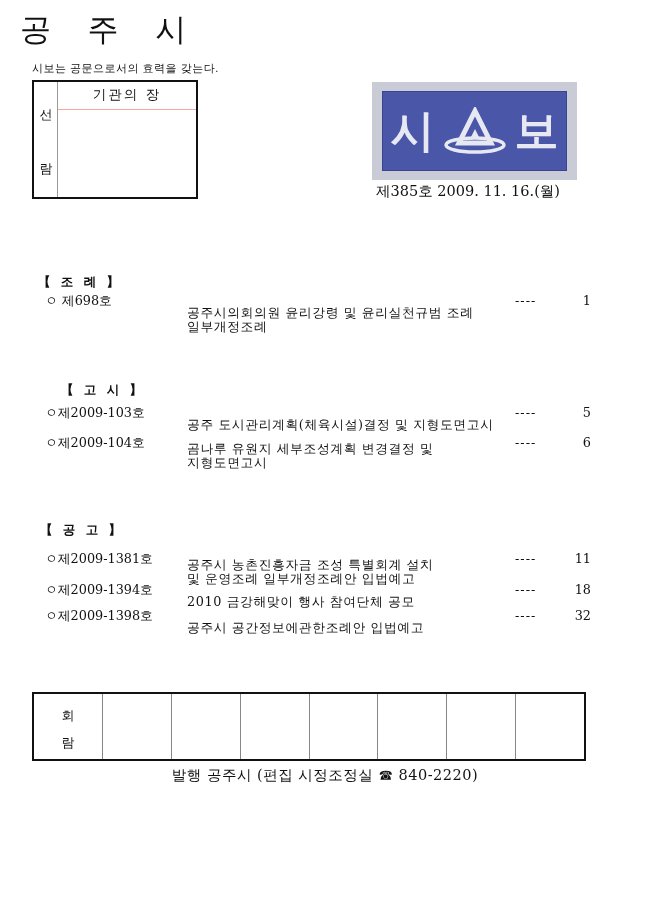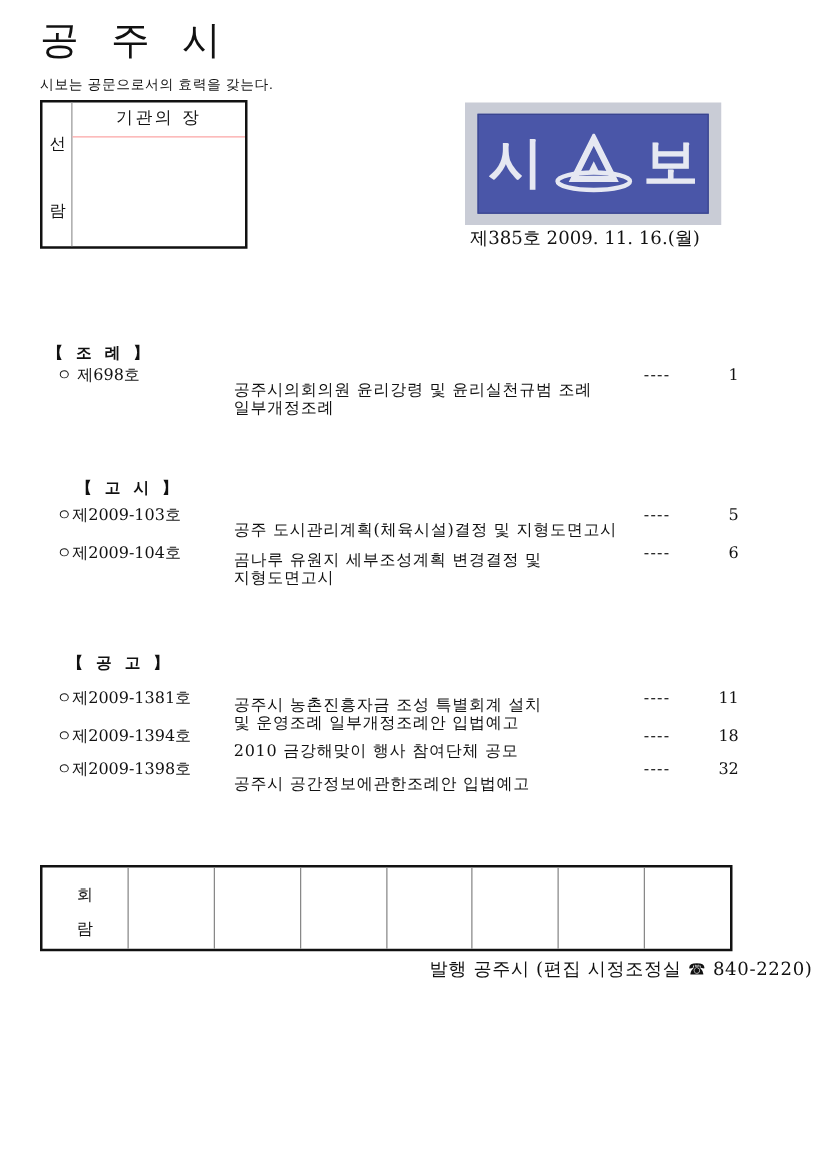--- a/index.html
+++ b/index.html
@@ -1,21 +1,21 @@
 <!DOCTYPE html>
 <html><head>
 <meta charset="utf-8">
 <style>
   html, body { margin: 0; padding: 0; background: #ffffff; }
   body { width: 650px; height: 920px; position: relative; overflow: hidden;
          font-family: "DejaVu Serif", "Liberation Serif", serif; color: #111; }
   .abs { position: absolute; }
 
-  .title { left: 32px; top: 10px; font-size: 31px; letter-spacing: 9px;
-           font-family: Liberation Serif, serif; font-weight: normal; line-height: 44px; }
+  .title { left: 20px; top: 10px; font-size: 31px; letter-spacing: 9px;
+           font-family: Liberation Mono, monospace; font-weight: normal; line-height: 44px; }
   .subtitle { left: 32px; top: 58px; font-size: 11px; letter-spacing: 0.5px; line-height: 20px;
               font-family: Liberation Sans, sans-serif; }
 
   .stamp { left: 32px; top: 80px; width: 166px; height: 119px; border: 2px solid #111; box-sizing: border-box; }
   .stamp .side { position: absolute; left: 0; top: 0; width: 24px; height: 100%; border-right: 1px solid #999; box-sizing: border-box; }
   .stamp .side span { position: absolute; left: 0; width: 24px; text-align: center; font-size: 13px; }
   .stamp .head { position: absolute; left: 24px; right: 0; top: 0; height: 27px; border-bottom: 1px solid #fca5a5;
                  text-align: center; font-size: 13.5px; line-height: 25px; letter-spacing: 2px; }
 
   .logo { left: 372px; top: 82px; width: 205px; height: 98px; background: #c9ccd6; box-sizing: border-box; padding: 9px 10px; }
@@ -28,21 +28,21 @@
   .row { position: absolute; left: 45px; width: 560px; font-size: 12.8px; line-height: 14px; }
   .row .num { position: absolute; left: 0; top: 0; white-space: nowrap; }
   .row .ttl { position: absolute; left: 118px; top: 12px; white-space: pre-line; letter-spacing: 0.6px; margin-left: 24px; }
   .row .dash { position: absolute; left: 470px; top: 0; white-space: nowrap; letter-spacing: 1px; }
   .row .page { position: absolute; right: 14px; top: 0; text-align: right; white-space: nowrap; }
 
   .circ { left: 32px; top: 692px; width: 554px; height: 69px; border: 2px solid #111; box-sizing: border-box; display: flex; }
   .circ .cell { flex: 1 1 0; border-left: 1px solid #888; box-sizing: border-box; }
   .circ .cell.first { border-left: none; position: relative; }
   .circ .cell.first span { position: absolute; left: 0; width: 100%; text-align: center; font-size: 13px; }
-  .footer { left: 0; width: 650px; top: 766px; text-align: right; font-size: 14.5px; letter-spacing: 0.5px; white-space: nowrap; }
+  .footer { left: 0; width: 650px; top: 766px; text-align: center; font-size: 14.5px; letter-spacing: 0.5px; white-space: nowrap; }
 </style>
 </head>
 <body>
 
 <div class="abs title">공 주 시</div>
 <div class="abs subtitle">시보는 공문으로서의 효력을 갖는다.</div>
 
 <div class="abs stamp">
   <div class="side">
     <span style="top:24px">선</span>
@@ -81,21 +81,21 @@
   <span class="page">5</span>
 </div>
 <div class="row" style="top:430px;">
   <span class="num" style="top:6px">ㅇ제2009-104호</span>
   <span class="ttl">곰나루 유원지 세부조성계획 변경결정 및
 지형도면고시</span>
   <span class="dash" style="top:6px">----</span>
   <span class="page" style="top:6px">6</span>
 </div>
 
-<div class="abs sec-head" style="left:54px; top:522px;">【 공   고 】</div>
+<div class="abs sec-head" style="left:40px; top:522px;">【 공   고 】</div>
 <div class="row" style="top:546px;">
   <span class="num" style="top:6px">ㅇ제2009-1381호</span>
   <span class="ttl">공주시 농촌진흥자금 조성 특별회계 설치
 및 운영조례 일부개정조례안 입법예고</span>
   <span class="dash" style="top:6px">----</span>
   <span class="page" style="top:6px">11</span>
 </div>
 <div class="row" style="top:583px;">
   <span class="num">ㅇ제2009-1394호</span>
   <span class="ttl">2010 금강해맞이 행사 참여단체 공모</span>

